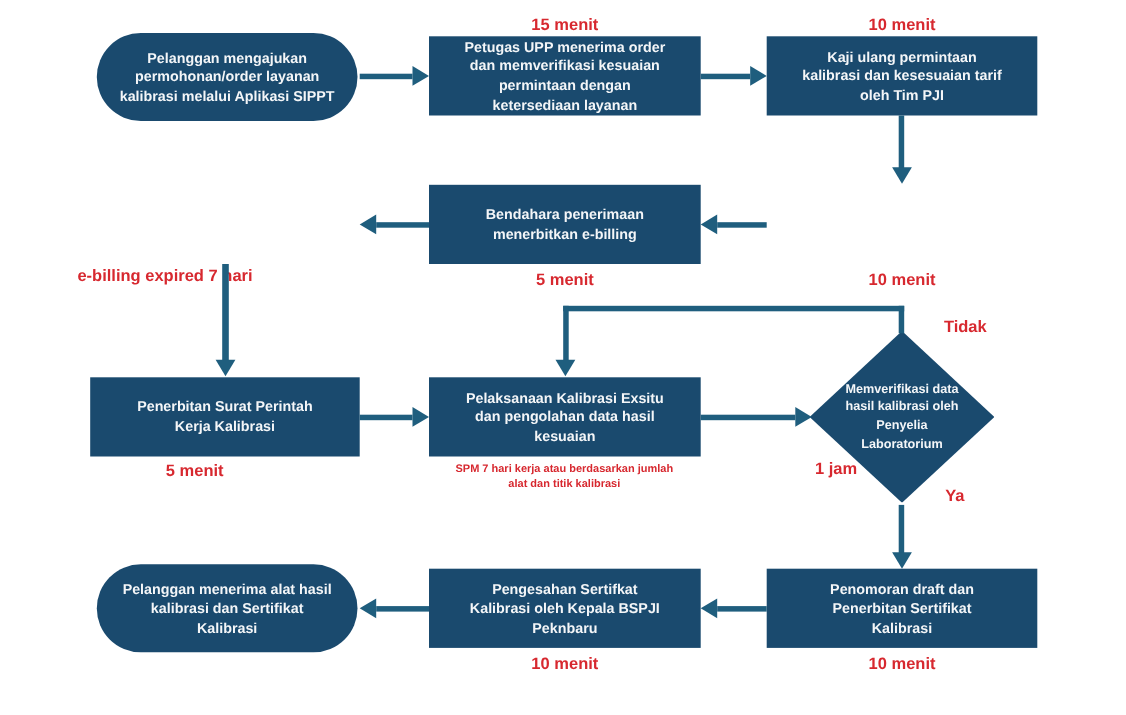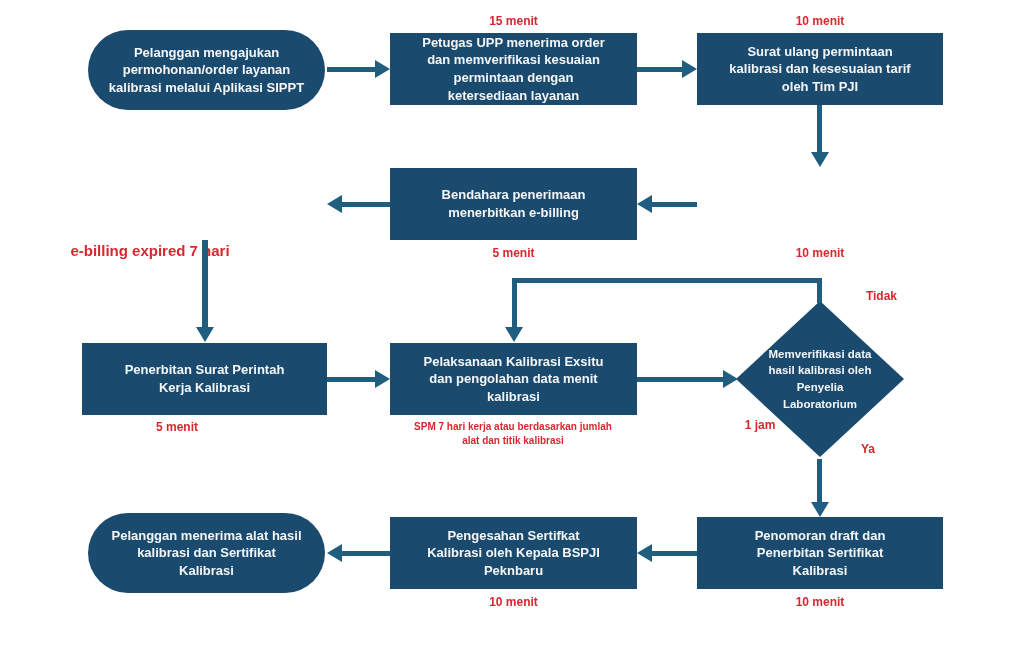--- a/index.html
+++ b/index.html
@@ -11,21 +11,21 @@
     position:absolute;background:var(--box,#1a4a6e);color:#f4f6f8;
     display:flex;align-items:center;justify-content:center;text-align:center;
     font-weight:700;font-size:13px;line-height:1.35;padding:6px 32px;box-sizing:border-box;
   }
   .pill{border-radius:40px;padding:6px 20px;}
   .diamond{
     clip-path:polygon(50% 0,100% 50%,50% 100%,0 50%);
     font-size:11.5px;line-height:1.45;padding:6px 30px;
   }
   .rlabel{
-    position:absolute;color:var(--red,#d7282f);font-weight:700;font-size:12px;
+    position:absolute;color:var(--red,#d7282f);font-weight:700;font-size:15px;
     text-align:center;line-height:1.35;
   }
   .seg{position:absolute;background:var(--arrow,#1f5e7e);}
   .head{position:absolute;width:0;height:0;}
   .head.r{border-top:9px solid transparent;border-bottom:9px solid transparent;border-left:15px solid var(--arrow,#1f5e7e);}
   .head.l{border-top:9px solid transparent;border-bottom:9px solid transparent;border-right:15px solid var(--arrow,#1f5e7e);}
   .head.d{border-left:9px solid transparent;border-right:9px solid transparent;border-top:15px solid var(--arrow,#1f5e7e);}
 </style>
 </head>
 <body>
@@ -34,36 +34,36 @@
 
   <div class="node pill" style="left:88px;top:30px;width:237px;height:80px;">
     <span>Pelanggan mengajukan permohonan/order layanan kalibrasi melalui Aplikasi SIPPT</span>
   </div>
   <div class="rlabel" style="left:390px;top:13px;width:247px;">15 menit</div>
   <div class="node" style="left:390px;top:33px;width:247px;height:72px;">
     <span>Petugas UPP menerima order dan memverifikasi kesuaian permintaan dengan ketersediaan layanan</span>
   </div>
   <div class="rlabel" style="left:697px;top:13px;width:246px;">10 menit</div>
   <div class="node" style="left:697px;top:33px;width:246px;height:72px;">
-    <span>Surat ulang permintaan kalibrasi dan kesesuaian tarif oleh Tim PJI</span>
+    <span>Kaji ulang permintaan kalibrasi dan kesesuaian tarif oleh Tim PJI</span>
   </div>
 
   <div class="rlabel" style="left:697px;top:245px;width:246px;">10 menit</div>
   <div class="node" style="left:390px;top:168px;width:247px;height:72px;">
     <span>Bendahara penerimaan menerbitkan e-billing</span>
   </div>
   <div class="rlabel" style="left:390px;top:245px;width:247px;">5 menit</div>
   <div class="rlabel" style="left:70px;top:241px;width:160px;font-size:15px;">e-billing expired 7 hari</div>
 
   <div class="node" style="left:82px;top:343px;width:245px;height:72px;">
     <span>Penerbitan Surat Perintah Kerja Kalibrasi</span>
   </div>
   <div class="rlabel" style="left:117px;top:419px;width:120px;">5 menit</div>
   <div class="node" style="left:390px;top:343px;width:247px;height:72px;">
-    <span>Pelaksanaan Kalibrasi Exsitu dan pengolahan data menit kalibrasi</span>
+    <span>Pelaksanaan Kalibrasi Exsitu dan pengolahan data hasil kesuaian</span>
   </div>
   <div class="rlabel" style="left:413px;top:420px;width:200px;font-size:10px;">SPM 7 hari kerja atau berdasarkan jumlah alat dan titik kalibrasi</div>
 
   <div class="node diamond" style="left:736px;top:301px;width:168px;height:156px;">
     <span>Memverifikasi data hasil kalibrasi oleh Penyelia Laboratorium</span>
   </div>
   <div class="rlabel" style="left:738px;top:417px;width:44px;">1 jam</div>
   <div class="rlabel" style="left:841px;top:288px;width:56px;text-align:right;">Tidak</div>
   <div class="rlabel" style="left:850px;top:441px;width:36px;text-align:center;">Ya</div>
 

